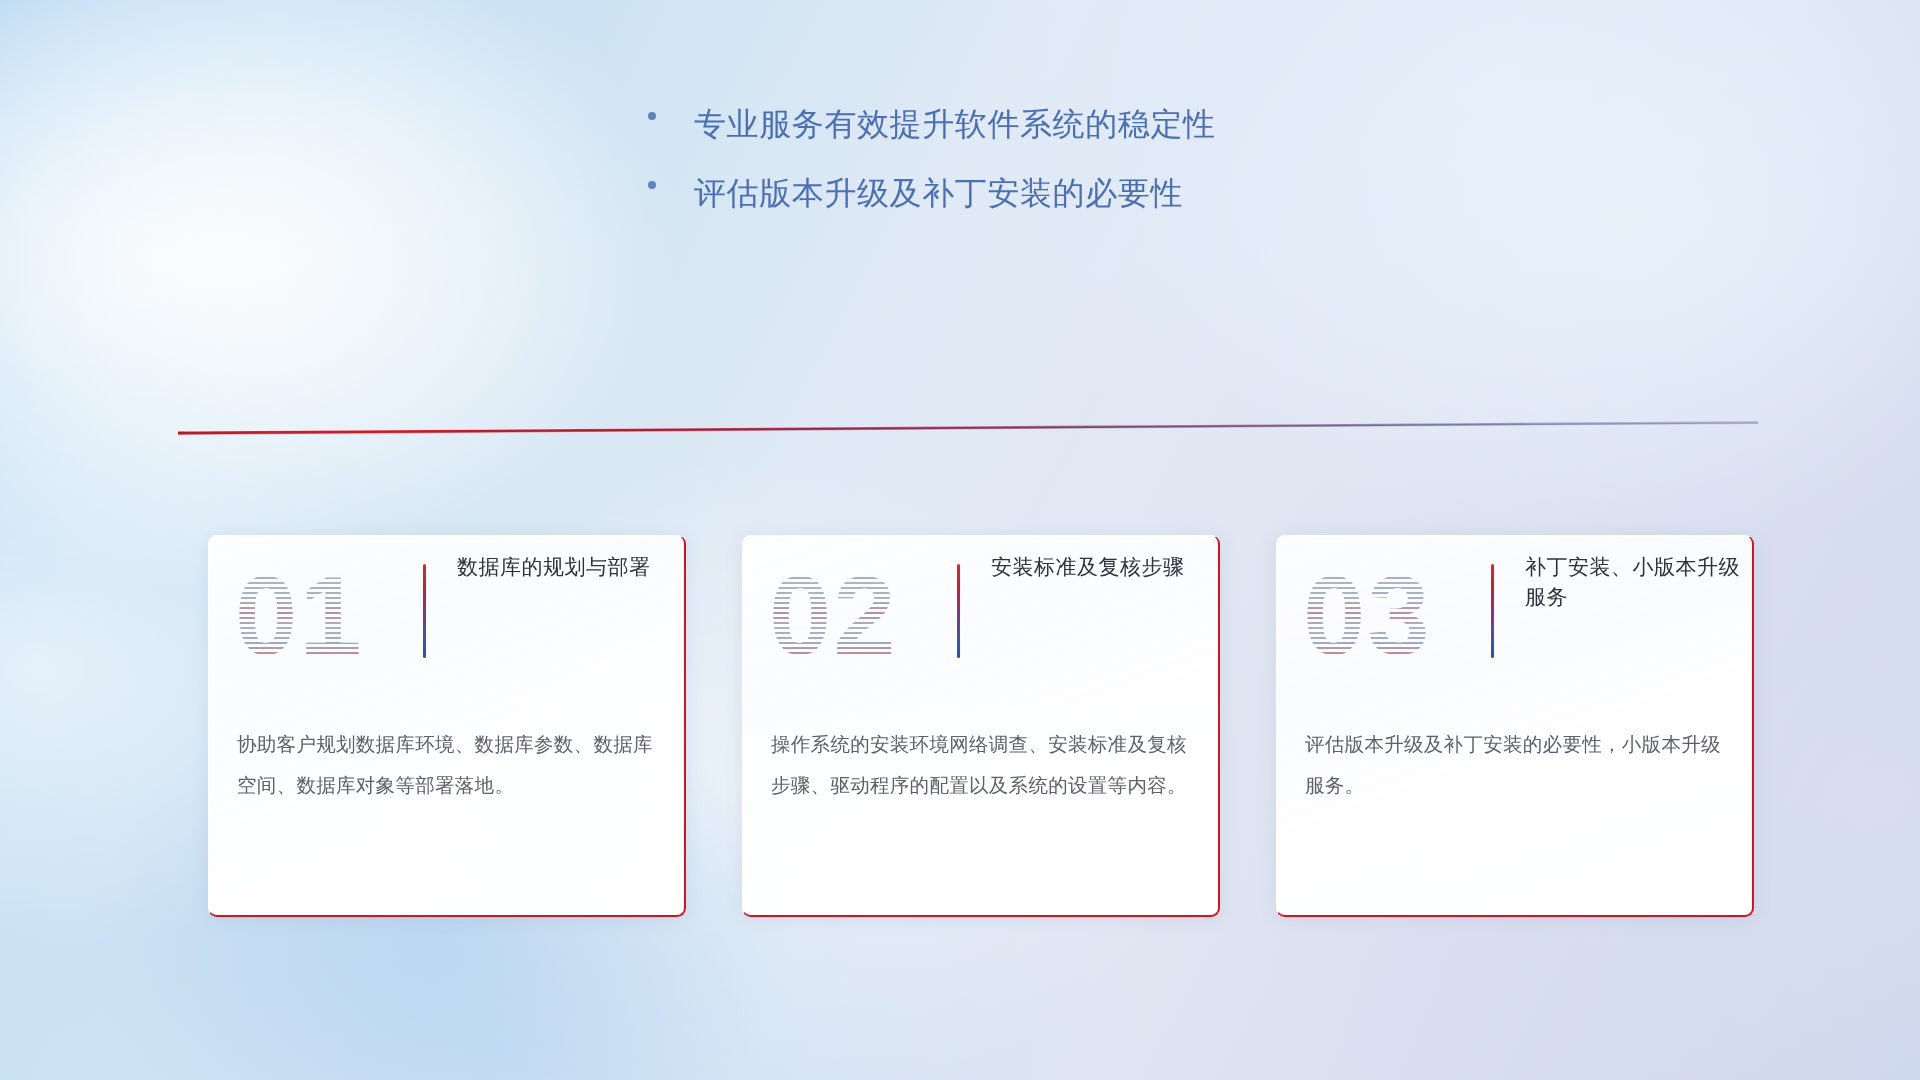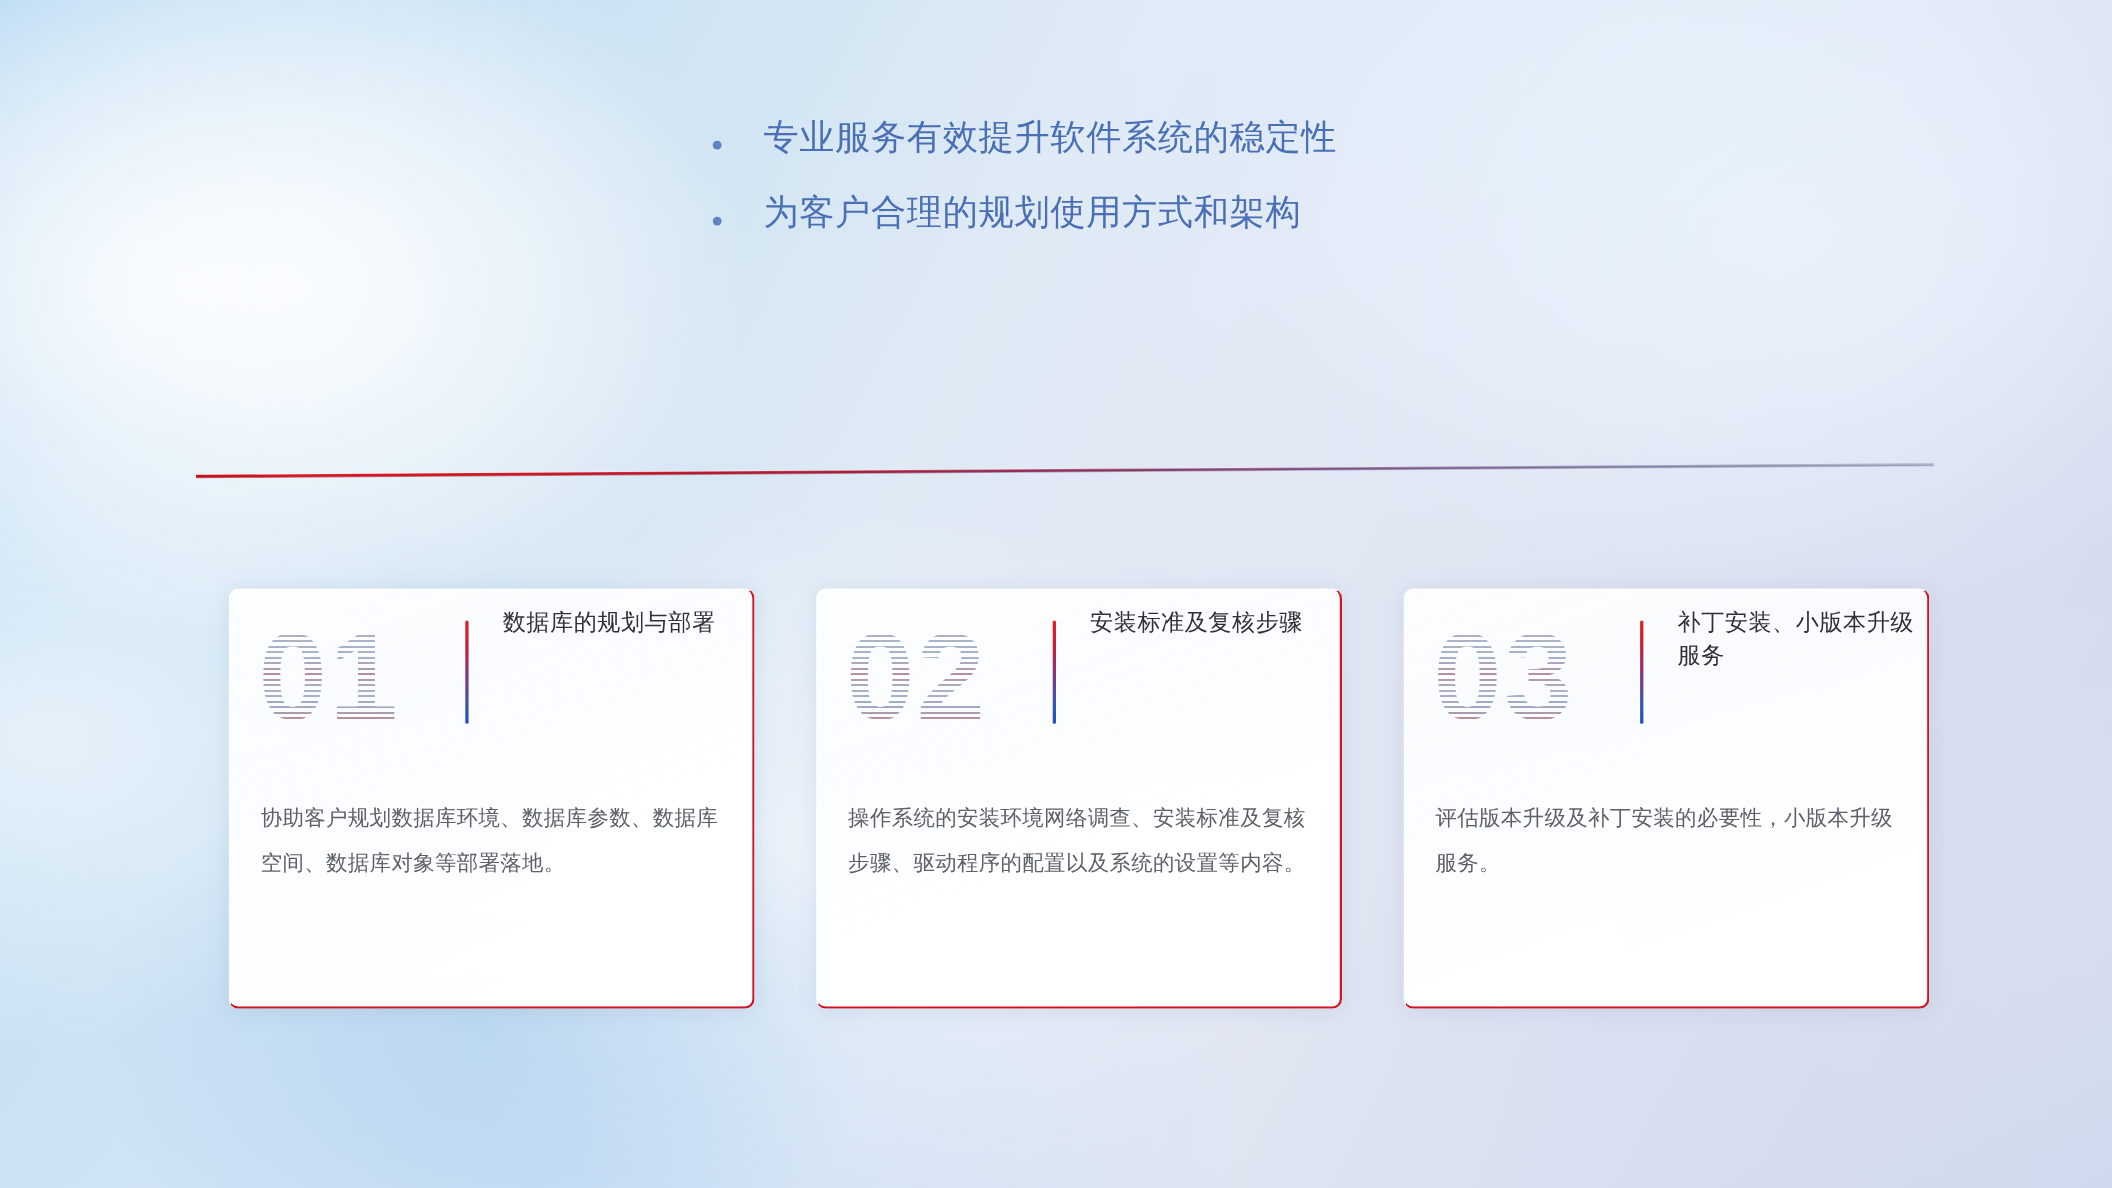--- a/index.html
+++ b/index.html
@@ -71,21 +71,21 @@
 
   
   #bullets {
     position: absolute;
     left: 648px;
     top: 104px;
     width: 760px;
   }
   .bullet-row {
     display: flex;
-    align-items: flex-end;
+    align-items: center;
     margin-bottom: 29px;
     white-space: nowrap;
   }
   .bullet-dot {
     width: 8px; height: 8px;
     border-radius: 50%;
     background: #5f82c2;
     margin-right: 38px;
     position: relative;
     top: -8px;
@@ -241,21 +241,21 @@
 
     <div class="bullet-row">
       <span class="bullet-dot"></span>
       <span class="bullet-text">专业服务有效提升软件系统的稳定性</span>
     </div>
 
 
 
     <div class="bullet-row">
       <span class="bullet-dot"></span>
-      <span class="bullet-text">为客户合理的规划使用方式和架构</span>
+      <span class="bullet-text">评估版本升级及补丁安装的必要性</span>
     </div>
 
   </div>
 
   <div id="divider-wrap">
     <svg width="1580" height="18" viewBox="0 0 1580 18" xmlns="http://www.w3.org/2000/svg">
       <defs>
         <linearGradient id="rule-grad" x1="0" y1="0" x2="1" y2="0">
           <stop offset="0%" stop-color="#c8101c"></stop>
           <stop offset="6%" stop-color="#de1622"></stop>

